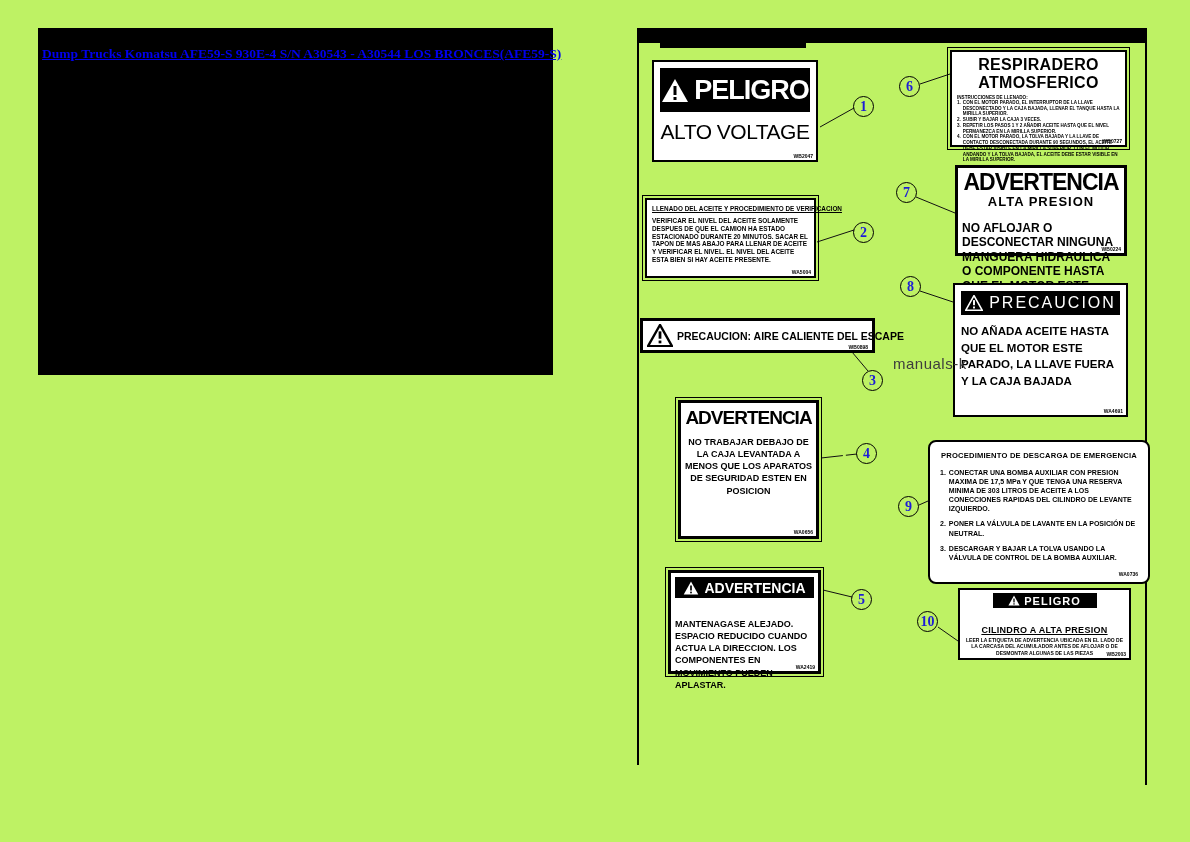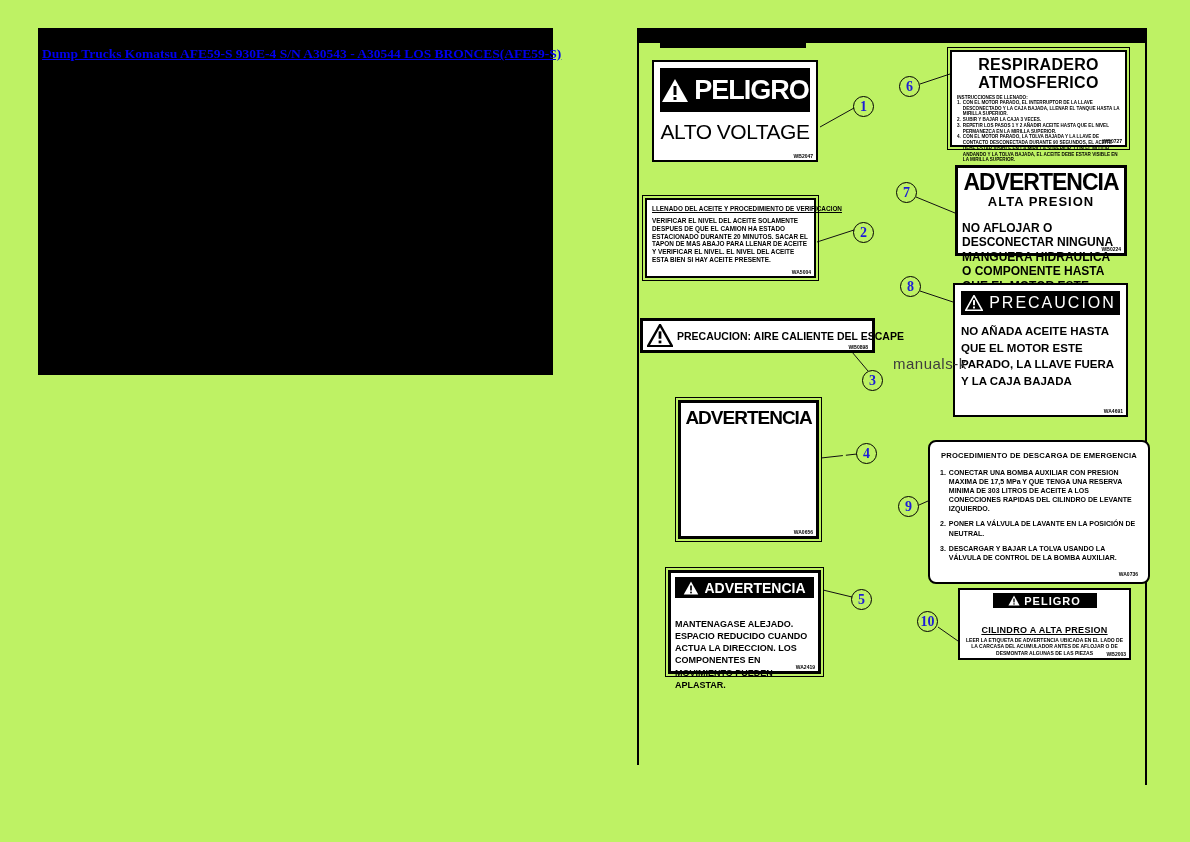--- a/index.html
+++ b/index.html
@@ -144,20 +144,21 @@
       <polygon points="14,1 27,24 1,24" fill="none" stroke="#000" stroke-width="2.5"></polygon>
         <rect x="12.5" y="8" width="3" height="8" fill="#000"></rect>
         <rect x="12.5" y="18" width="3" height="3" fill="#000"></rect>
     </svg>
     <span class="txt">PRECAUCION: AIRE CALIENTE DEL ESCAPE</span>
     <div class="code">WB0898</div>
   </div>
 
   <div class="lbl l4 dbl">
     <div class="ttl">ADVERTENCIA</div>
+    <div class="body">NO TRABAJAR DEBAJO DE LA CAJA LEVANTADA A MENOS QUE LOS APARATOS DE SEGURIDAD ESTEN EN POSICION</div>
     <div class="code">WA0656</div>
   </div>
 
   <div class="lbl l5 dbl">
     <div class="hdr">
       <svg class="tri" width="16" height="14" viewBox="0 0 28 25">
         <polygon points="14,1 27,24 1,24" fill="#fff"></polygon>
           <rect x="12.5" y="8" width="3" height="9" fill="#000"></rect>
           <rect x="12.5" y="19" width="3" height="3" fill="#000"></rect>
       </svg>

